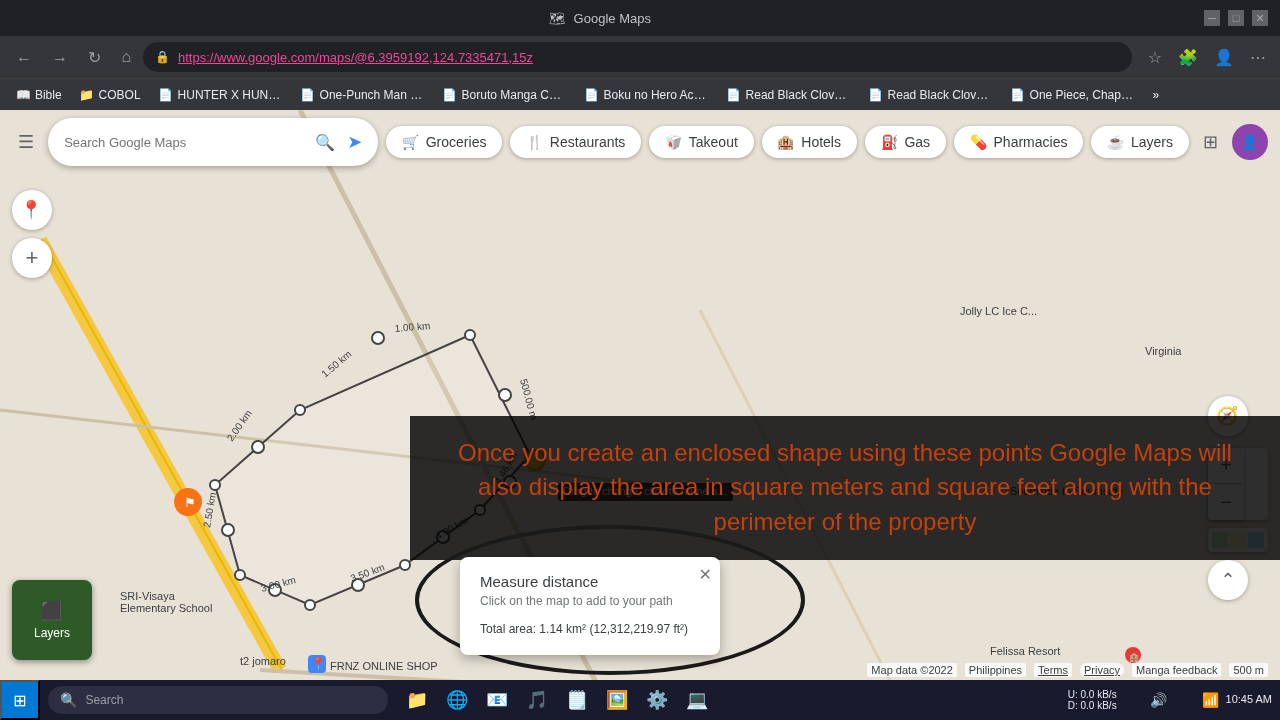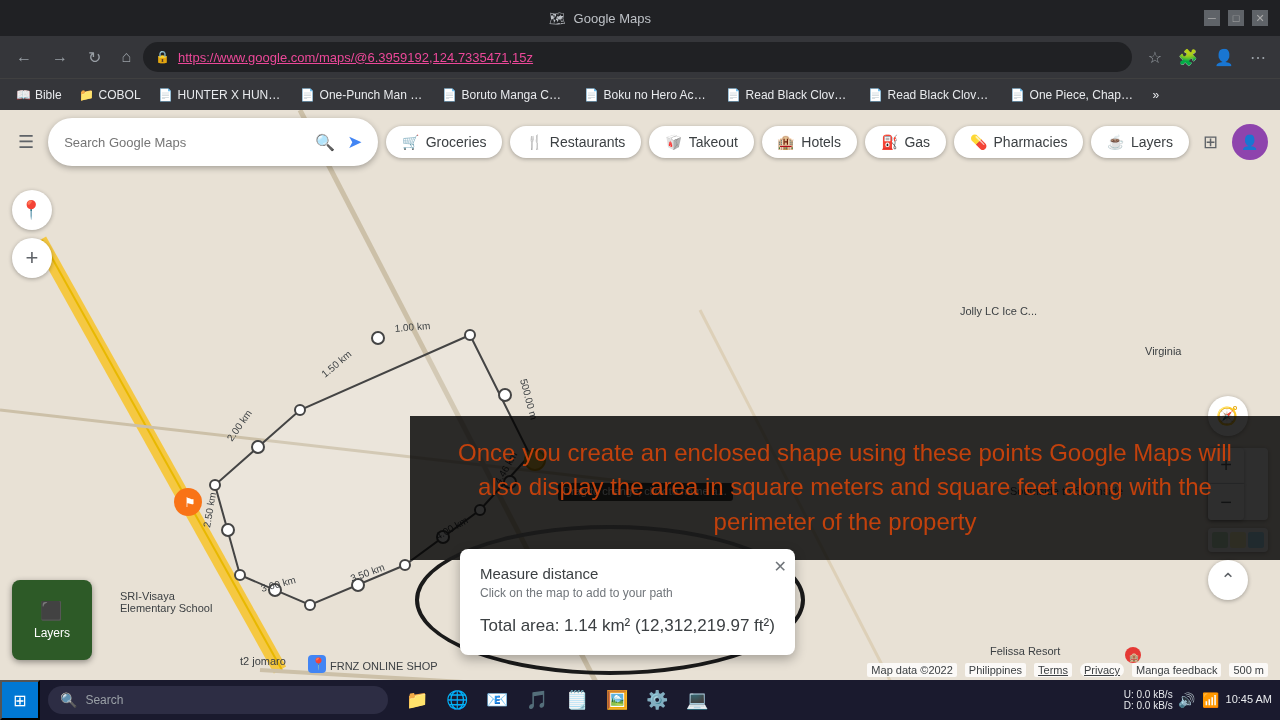--- a/index.html
+++ b/index.html
@@ -256,21 +256,21 @@
       font-weight: 500;
       color: #3c4043;
       margin-bottom: 4px;
     }
     .measure-popup-subtitle {
       font-size: 12px;
       color: #70757a;
       margin-bottom: 12px;
     }
     .measure-popup-data {
-      font-size: 17px;
+      font-size: 12px;
       color: #3c4043;
       line-height: 1.6;
     }
     .measure-close-btn {
       position: absolute;
       top: 8px;
       right: 8px;
       background: none;
       border: none;
       cursor: pointer;
@@ -398,21 +398,21 @@
     .taskbar-right {
       margin-left: auto;
       display: flex;
       align-items: center;
       gap: 4px;
       padding-right: 8px;
       color: #e8eaed;
       font-size: 11px;
     }
     .taskbar-tray { display: flex; align-items: center; gap: 2px; }
-    .tray-icon { font-size: 14px; color: #e8eaed; padding: 0 2px; cursor: pointer; }
+    .tray-icon { font-size: 14px; color: #e8eaed; padding: 0 2px; cursor: pointer; margin-left: 28px; }
     .taskbar-time { text-align: right; }
     .taskbar-time div { line-height: 1.4; }
 
     
     .maps-status-bar {
       position: absolute;
       bottom: 40px;
       right: 0;
       left: 0;
       height: 20px;

